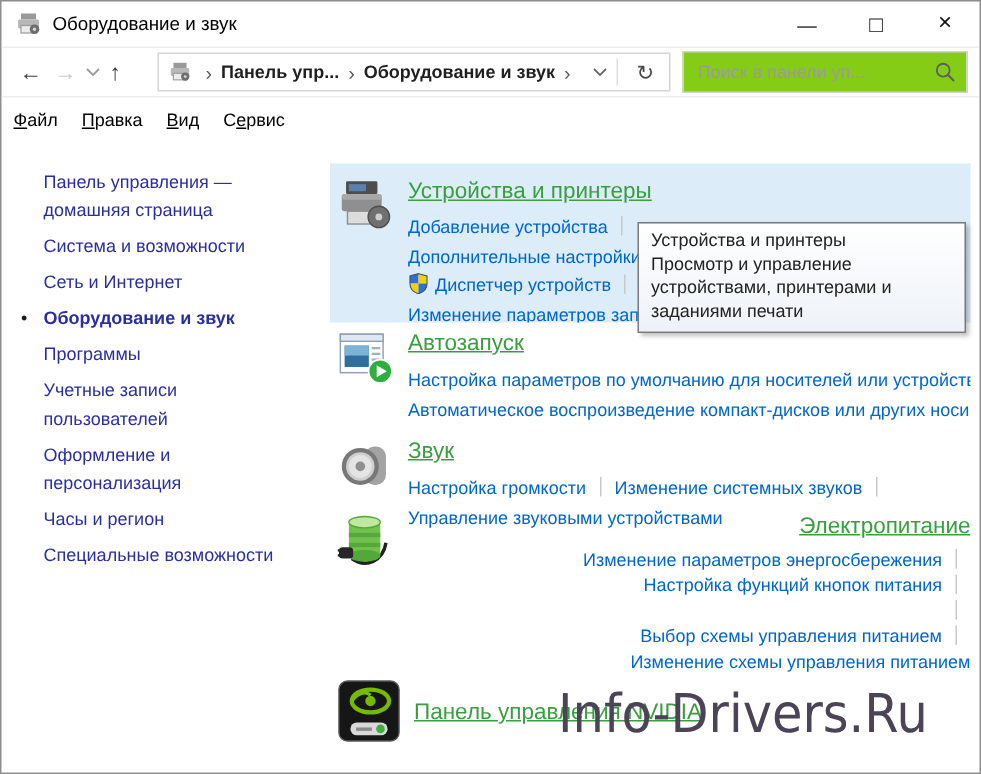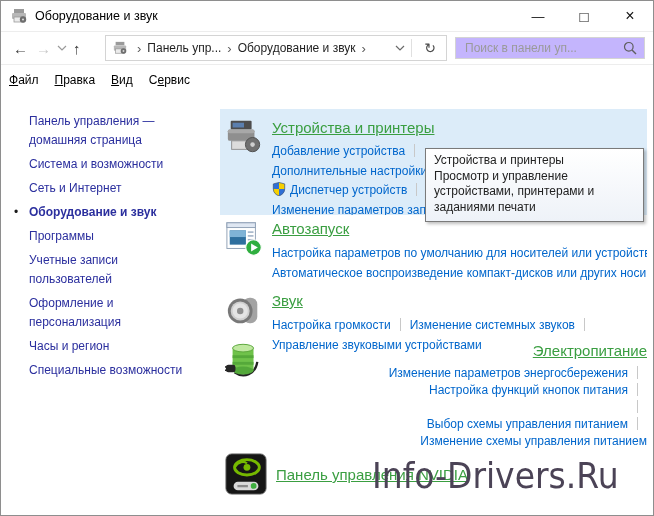--- a/index.html
+++ b/index.html
@@ -20,26 +20,26 @@
   .toolbar{position:absolute;top:30px;left:0;right:0;height:34px;display:flex;align-items:center;
     border-top:1px solid #ededed;border-bottom:1px solid #ededed;padding:0 8px;box-sizing:border-box;}
   .nav-group{display:flex;align-items:center;width:96px;flex:none;}
   .nav-btn{font-size:15px;line-height:1;padding:2px 4px;color:#3b3b3b;}
   .nav-btn.disabled{color:#c9c9c9;}
   .nav-chev{margin:0 2px;}
   .addr-box{display:flex;align-items:center;height:26px;border:1px solid #d4d4d4;box-sizing:border-box;
     width:342px;flex:none;padding:0 4px;font-size:12px;color:#1f1f1f;background:#fff;}
   .addr-box .crumb-icon{width:16px;height:14px;margin:0 3px 0 2px;}
   .crumb-chevron{color:#5a5a5a;font-size:13px;margin:0 6px;}
-  .crumb{white-space:nowrap;}
+  .crumb{white-space:nowrap;font-weight:bold;}
   .addr-spacer{flex:1;}
   .addr-sep{width:1px;height:18px;background:#e0e0e0;margin:0 6px;}
   .refresh-btn{font-size:14px;color:#4a4a4a;padding:0 6px;}
-  .search-box{display:flex;align-items:center;height:22px;border:1px solid #d4d4d4;box-sizing:border-box;
-    flex:1;margin-left:8px;padding:0 7px;background:#c4b5fd;}
+  .search-box{display:flex;align-items:center;height:28px;border:1px solid #d4d4d4;box-sizing:border-box;
+    flex:1;margin-left:8px;padding:0 7px;background:#84cc16;}
   .search-box input{border:none;outline:none;flex:1;font-size:12px;color:#444;
     font-family:"Liberation Sans",sans-serif;background:transparent;}
   .search-box input::placeholder{color:#9a9a9a;}
   
   .menubar{position:absolute;top:65px;left:0;right:0;height:27px;display:flex;align-items:center;
     padding-left:8px;font-size:12px;color:#000;gap:16px;}
   .menu-item{cursor:default;}
   .menu-item .accel{text-decoration:underline;}
   
   .sidebar{position:absolute;top:94px;left:0;width:215px;bottom:0;box-sizing:border-box;

